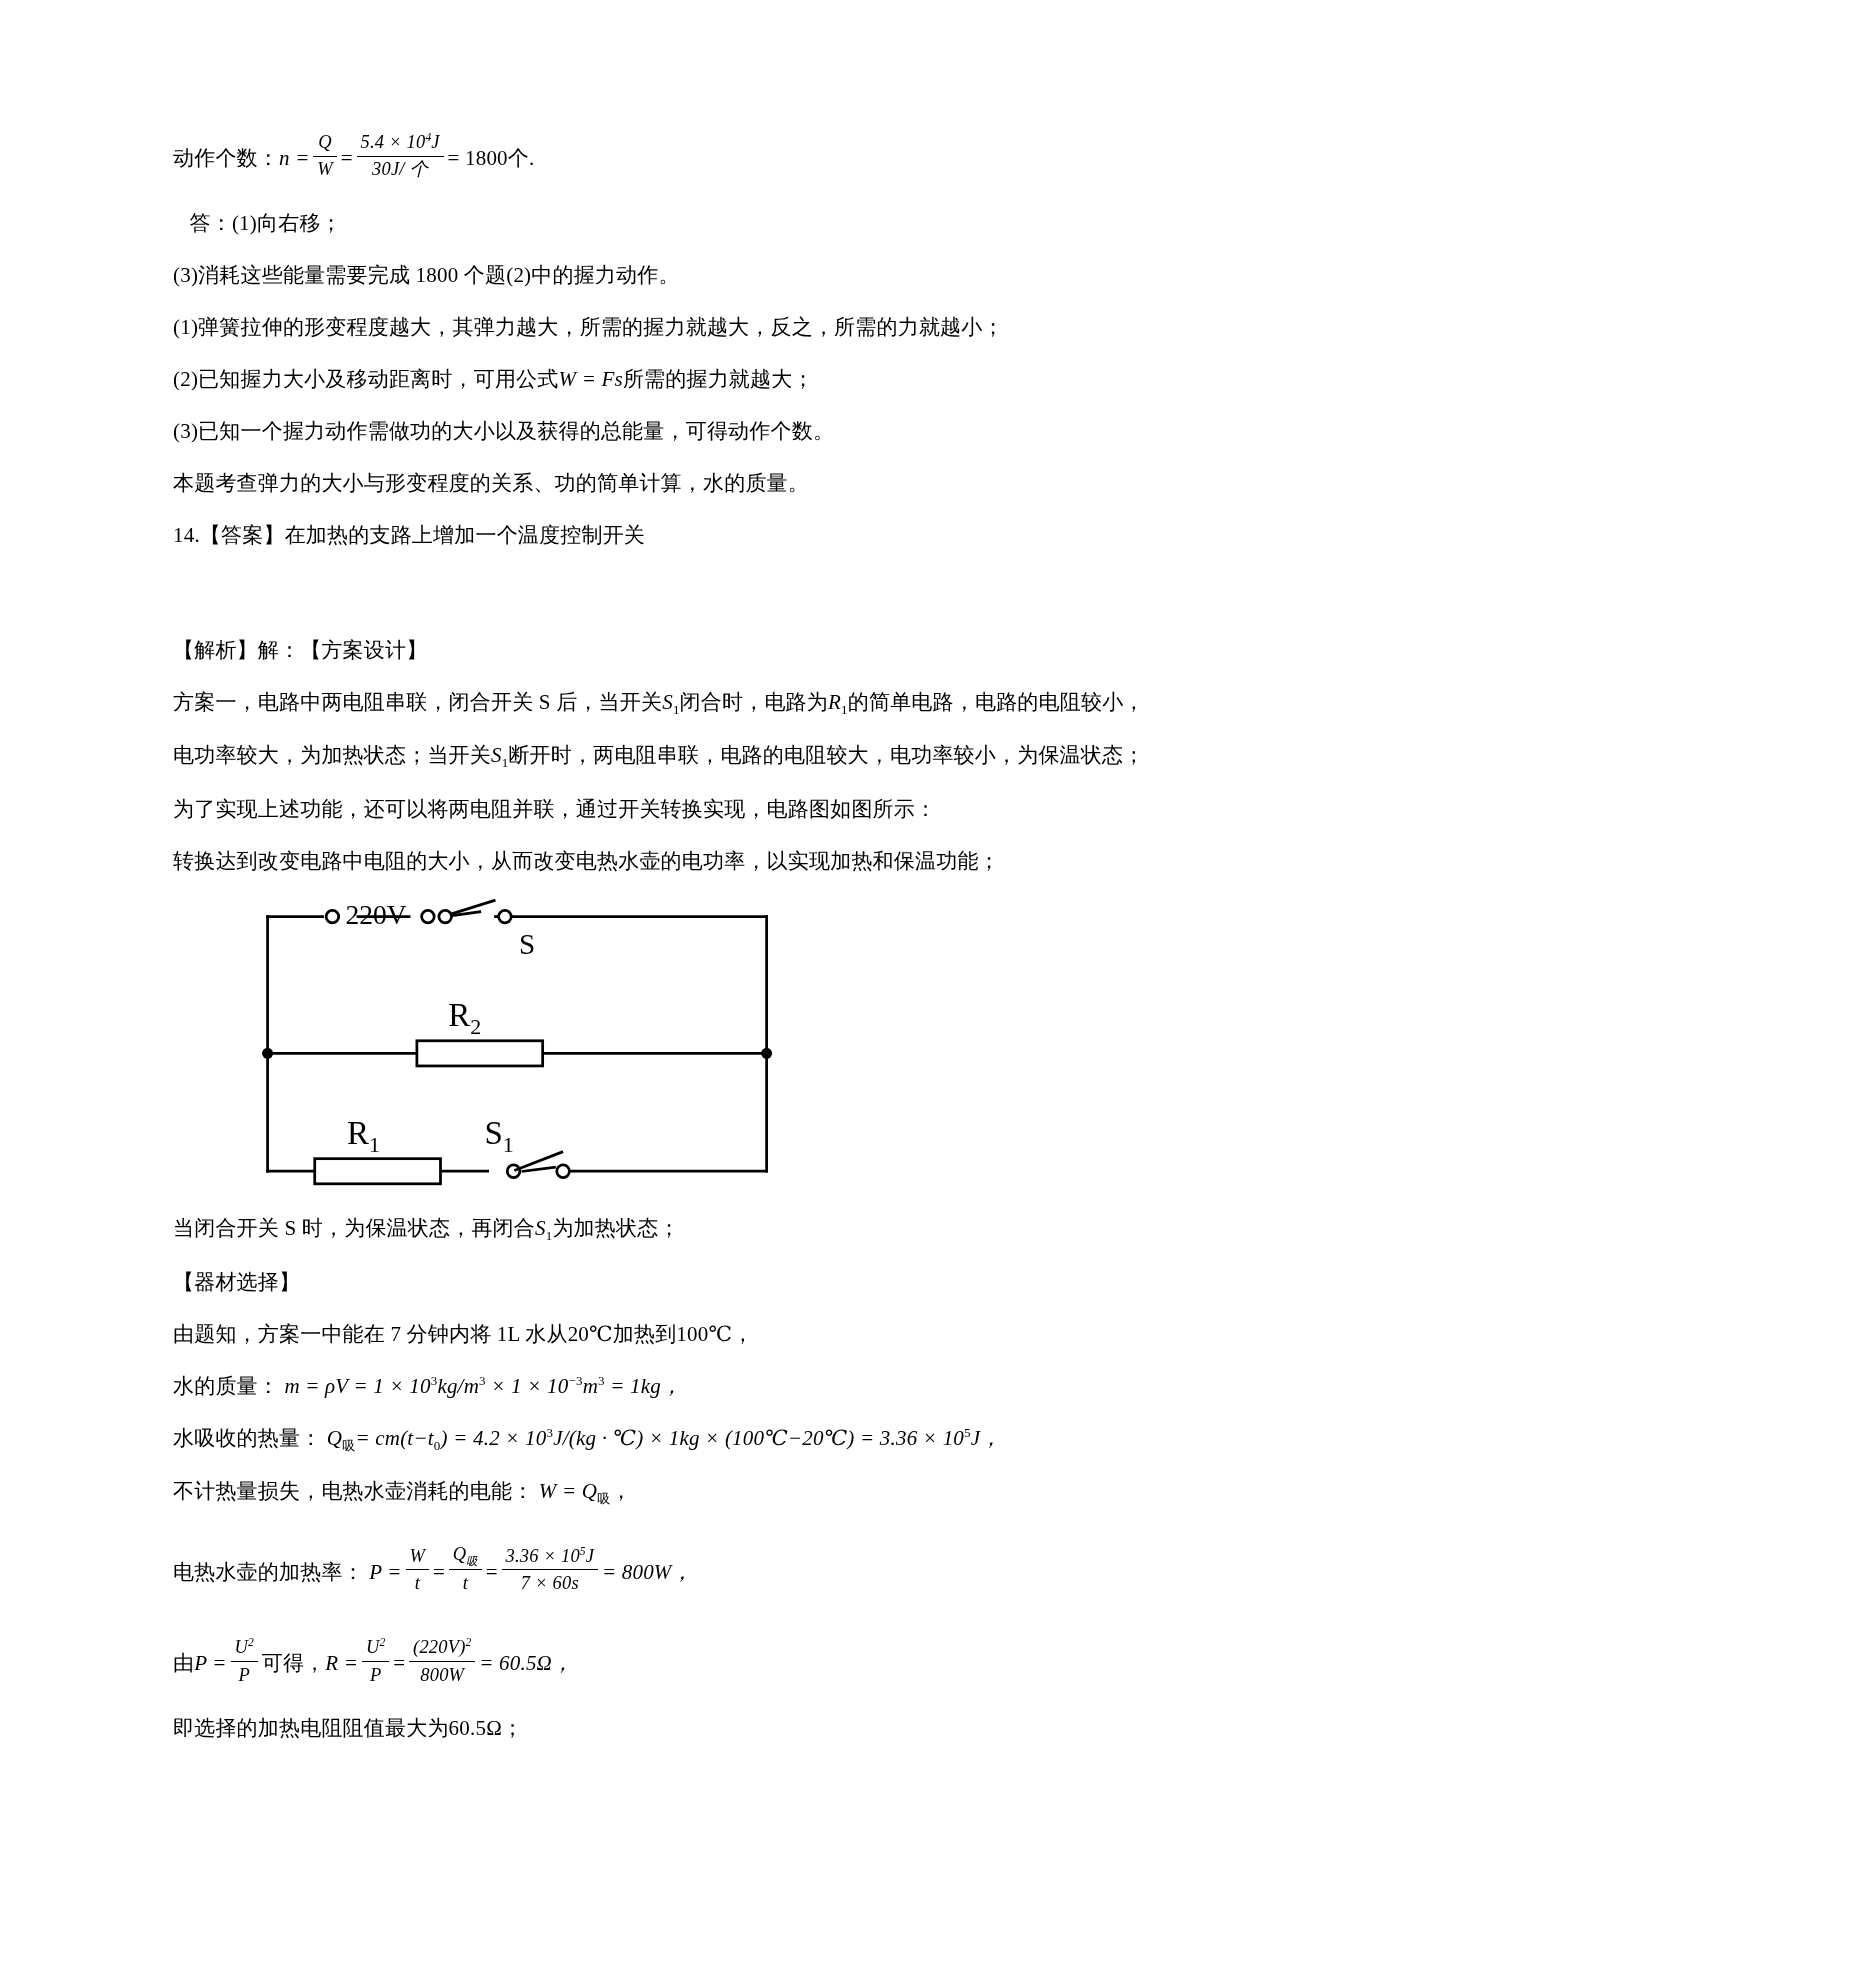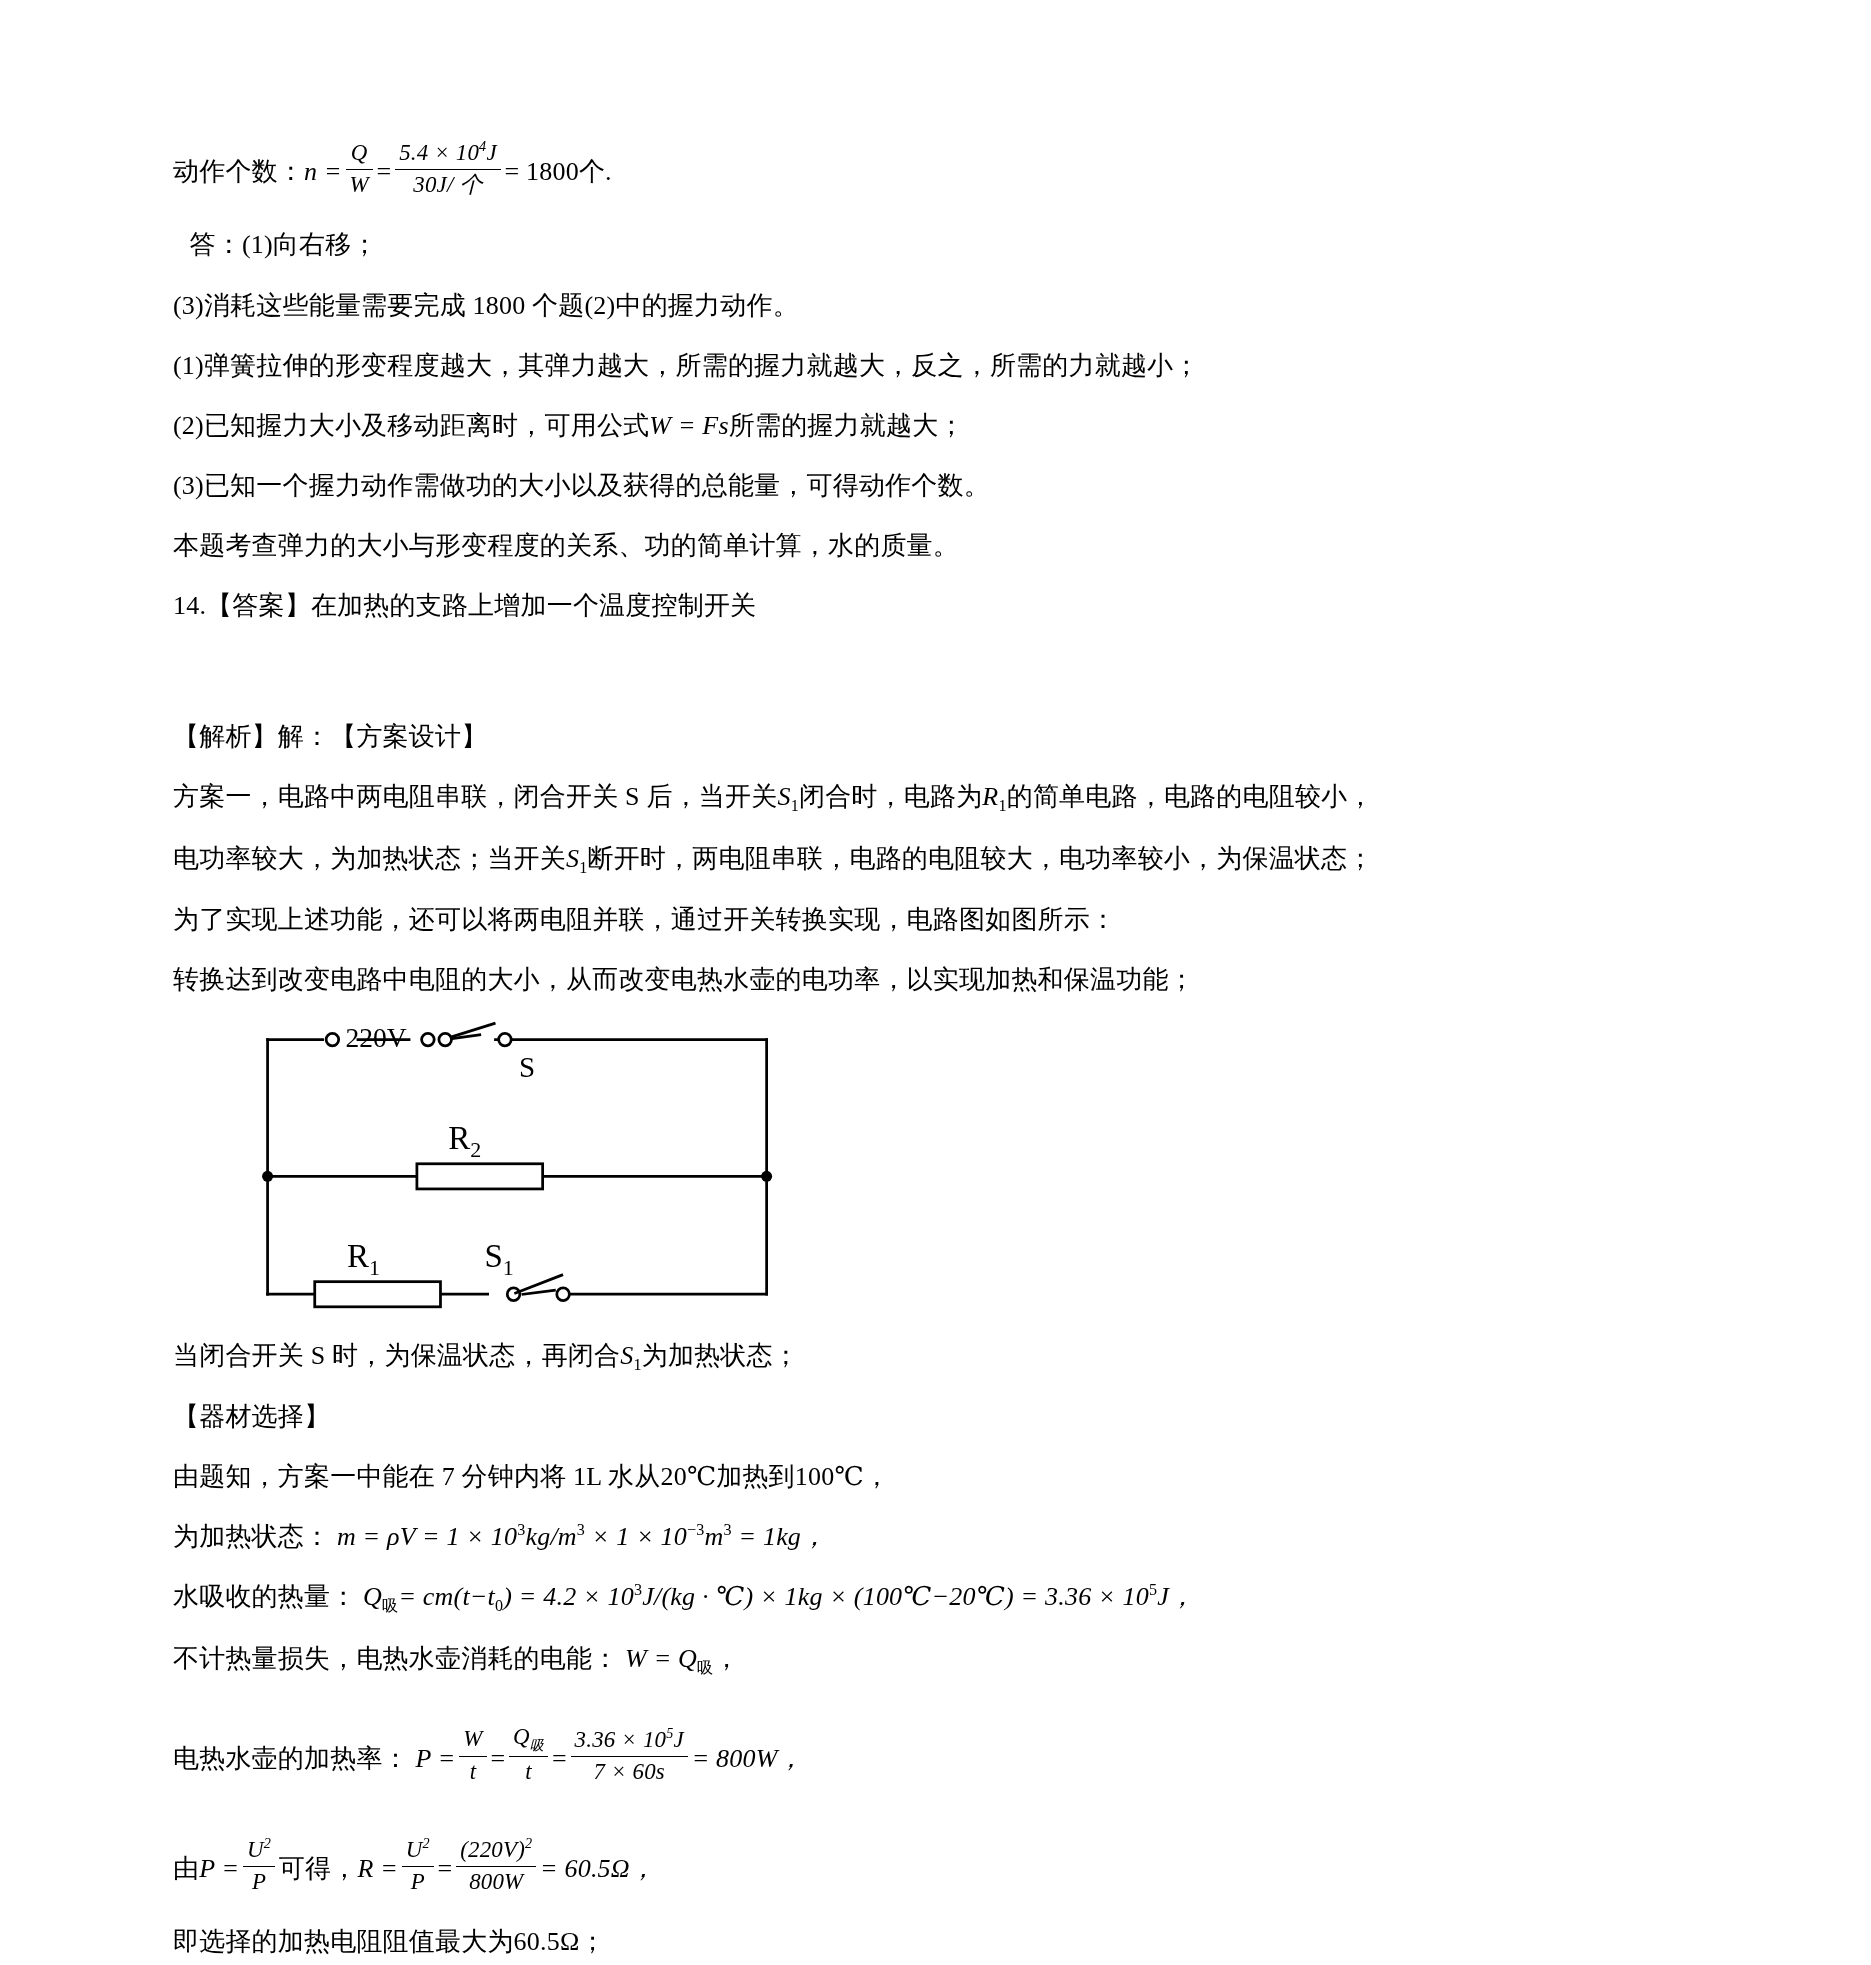--- a/index.html
+++ b/index.html
@@ -14,23 +14,23 @@
   }
   .page {
     position: relative;
     width: 1872px;
     height: 2647px;
     background: #ffffff;
     box-sizing: border-box;
     padding: 130px 165px 0 173px;
   }
   .line {
-    font-size: 26px;
+    font-size: 21px;
     line-height: 1.62;
-    margin: 8px 0 18px 0;
+    margin: 0 0 18px 0;
     letter-spacing: 0.2px;
     white-space: nowrap;
   }
   .line.indent {
     text-indent: 16.5px;
   }
   .tall {
     margin-bottom: 24.4px;
   }
   .spacer-lg {
@@ -154,21 +154,21 @@
   </div>
 
   <p class="line">
     <span>当闭合开关 S 时，为保温状态，再闭合</span><span class="it">S</span><sub class="s">1</sub><span>为加热状态；</span>
   </p>
 
   <p class="line">【器材选择】</p>
   <p class="line">由题知，方案一中能在 7 分钟内将 1L 水从20℃加热到100℃，</p>
 
   <p class="line">
-    <span>为加热状态：</span>&nbsp;<span class="it">m = ρV = 1 × 10</span><sup class="s">3</sup><span class="it">kg/m</span><sup class="s">3</sup><span class="it"> × 1 × 10</span><sup class="s">−3</sup><span class="it">m</span><sup class="s">3</sup><span class="it"> = 1kg，</span>
+    <span>水的质量：</span>&nbsp;<span class="it">m = ρV = 1 × 10</span><sup class="s">3</sup><span class="it">kg/m</span><sup class="s">3</sup><span class="it"> × 1 × 10</span><sup class="s">−3</sup><span class="it">m</span><sup class="s">3</sup><span class="it"> = 1kg，</span>
   </p>
 
   <p class="line">
     <span>水吸收的热量：</span>&nbsp;<span class="it">Q</span><sub class="s">吸</sub><span class="it">= cm(t−t</span><sub class="s">0</sub><span class="it">) = 4.2 × 10</span><sup class="s">3</sup><span class="it">J/(kg · ℃) × 1kg × (100℃−20℃) = 3.36 × 10</span><sup class="s">5</sup><span class="it">J，</span>
   </p>
 
   <p class="line">
     <span>不计热量损失，电热水壶消耗的电能：</span>&nbsp;<span class="it">W = Q</span><sub class="s">吸</sub><span>，</span>
   </p>
 

